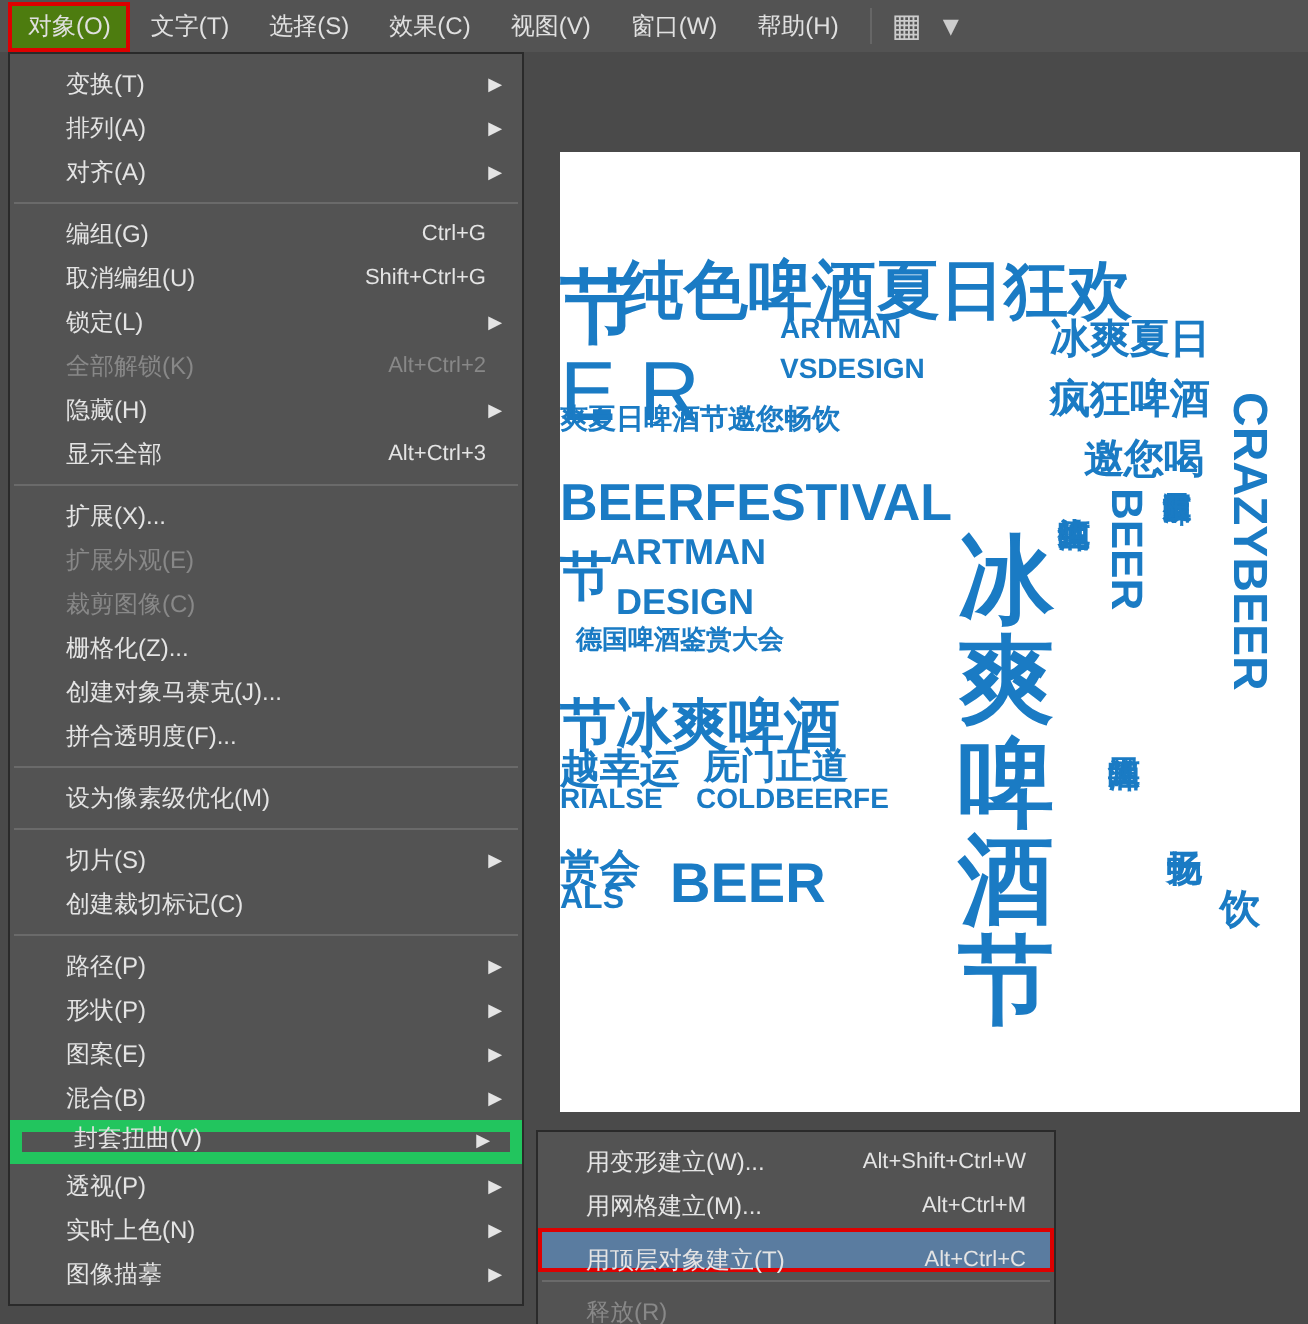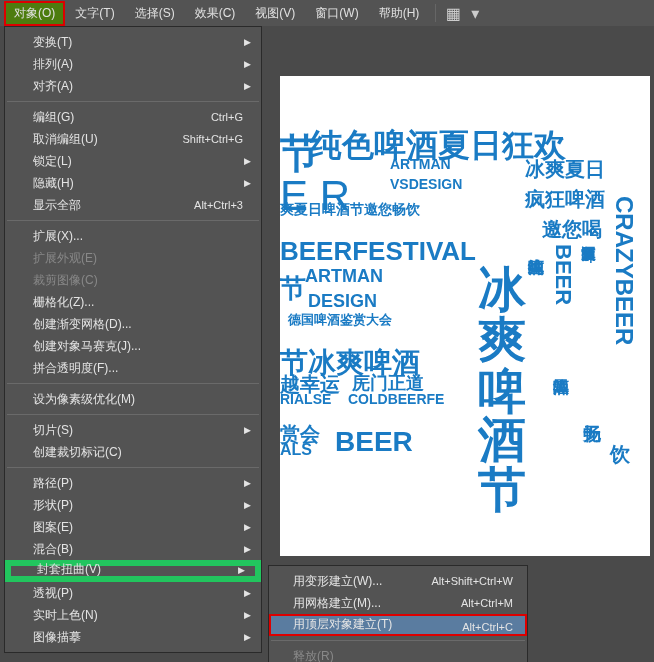--- a/index.html
+++ b/index.html
@@ -16,21 +16,21 @@
 .dropdown { position: absolute; top: 26px; left: 4px; width: 258px; background: #535353; border: 1px solid #2a2a2a; z-index: 100; padding: 4px 0; }
 .menu-item { display: flex; align-items: center; justify-content: space-between; padding: 3px 18px 3px 28px; color: #e4e4e4; font-size: 12px; height: 22px; cursor: pointer; position: relative; }
 .menu-item.disabled { color: #888; cursor: default; }
 .menu-item.highlight { border: 6px solid #22c55e; padding: 1px 16px 4px 26px; }
 .menu-item .arrow { position: absolute; right: 10px; font-size: 9px; }
 .menu-item .shortcut { color: #e4e4e4; font-size: 11px; }
 .menu-item.disabled .shortcut { color:#888; }
 .menu-sep { height: 1px; background: #6a6a6a; margin: 4px 2px; }
 .submenu { position: absolute; top: 565px; left: 268px; width: 260px; background: #535353; border: 1px solid #2a2a2a; z-index: 101; padding: 4px 0; }
 .submenu .menu-item { padding: 3px 14px 3px 24px; }
-.submenu .menu-item.highlight { background: #5a7ca0; border: 2px solid #d00; padding: 11px 12px 1px 22px; align-items: flex-end; }
+.submenu .menu-item.highlight { background: #5a7ca0; border: 2px solid #d00; padding: 11px 12px 1px 22px; }
 .submenu .menu-item.highlight .shortcut { color:#e4e4e4; }
 </style>
 </head>
 <body>
 
 <div class="menubar">
     <div class="menubar-item active">对象(O)</div>
     <div class="menubar-item">文字(T)</div>
     <div class="menubar-item">选择(S)</div>
     <div class="menubar-item">效果(C)</div>
@@ -102,43 +102,44 @@
       <span class="shortcut">Ctrl+G</span>
     </div>
     <div class="menu-item">
       <span>取消编组(U)</span>
       <span class="shortcut">Shift+Ctrl+G</span>
     </div>
     <div class="menu-item">
       <span>锁定(L)</span>
       <span class="arrow">▶</span>
     </div>
+    <div class="menu-item disabled">
+      <span>全部解锁(K)</span>
+      <span class="shortcut">Alt+Ctrl+2</span>
+    </div>
     <div class="menu-item">
       <span>隐藏(H)</span>
       <span class="arrow">▶</span>
     </div>
     <div class="menu-item">
       <span>显示全部</span>
       <span class="shortcut">Alt+Ctrl+3</span>
     </div>
     <div class="menu-sep"></div>
     <div class="menu-item">
       <span>扩展(X)...</span>
     </div>
     <div class="menu-item disabled">
       <span>扩展外观(E)</span>
     </div>
     <div class="menu-item disabled">
       <span>裁剪图像(C)</span>
     </div>
     <div class="menu-item">
       <span>栅格化(Z)...</span>
-    </div>
-    <div class="menu-item">
-      <span>创建渐变网格(D)...</span>
     </div>
     <div class="menu-item">
       <span>创建对象马赛克(J)...</span>
     </div>
     <div class="menu-item">
       <span>拼合透明度(F)...</span>
     </div>
     <div class="menu-sep"></div>
     <div class="menu-item">
       <span>设为像素级优化(M)</span>

